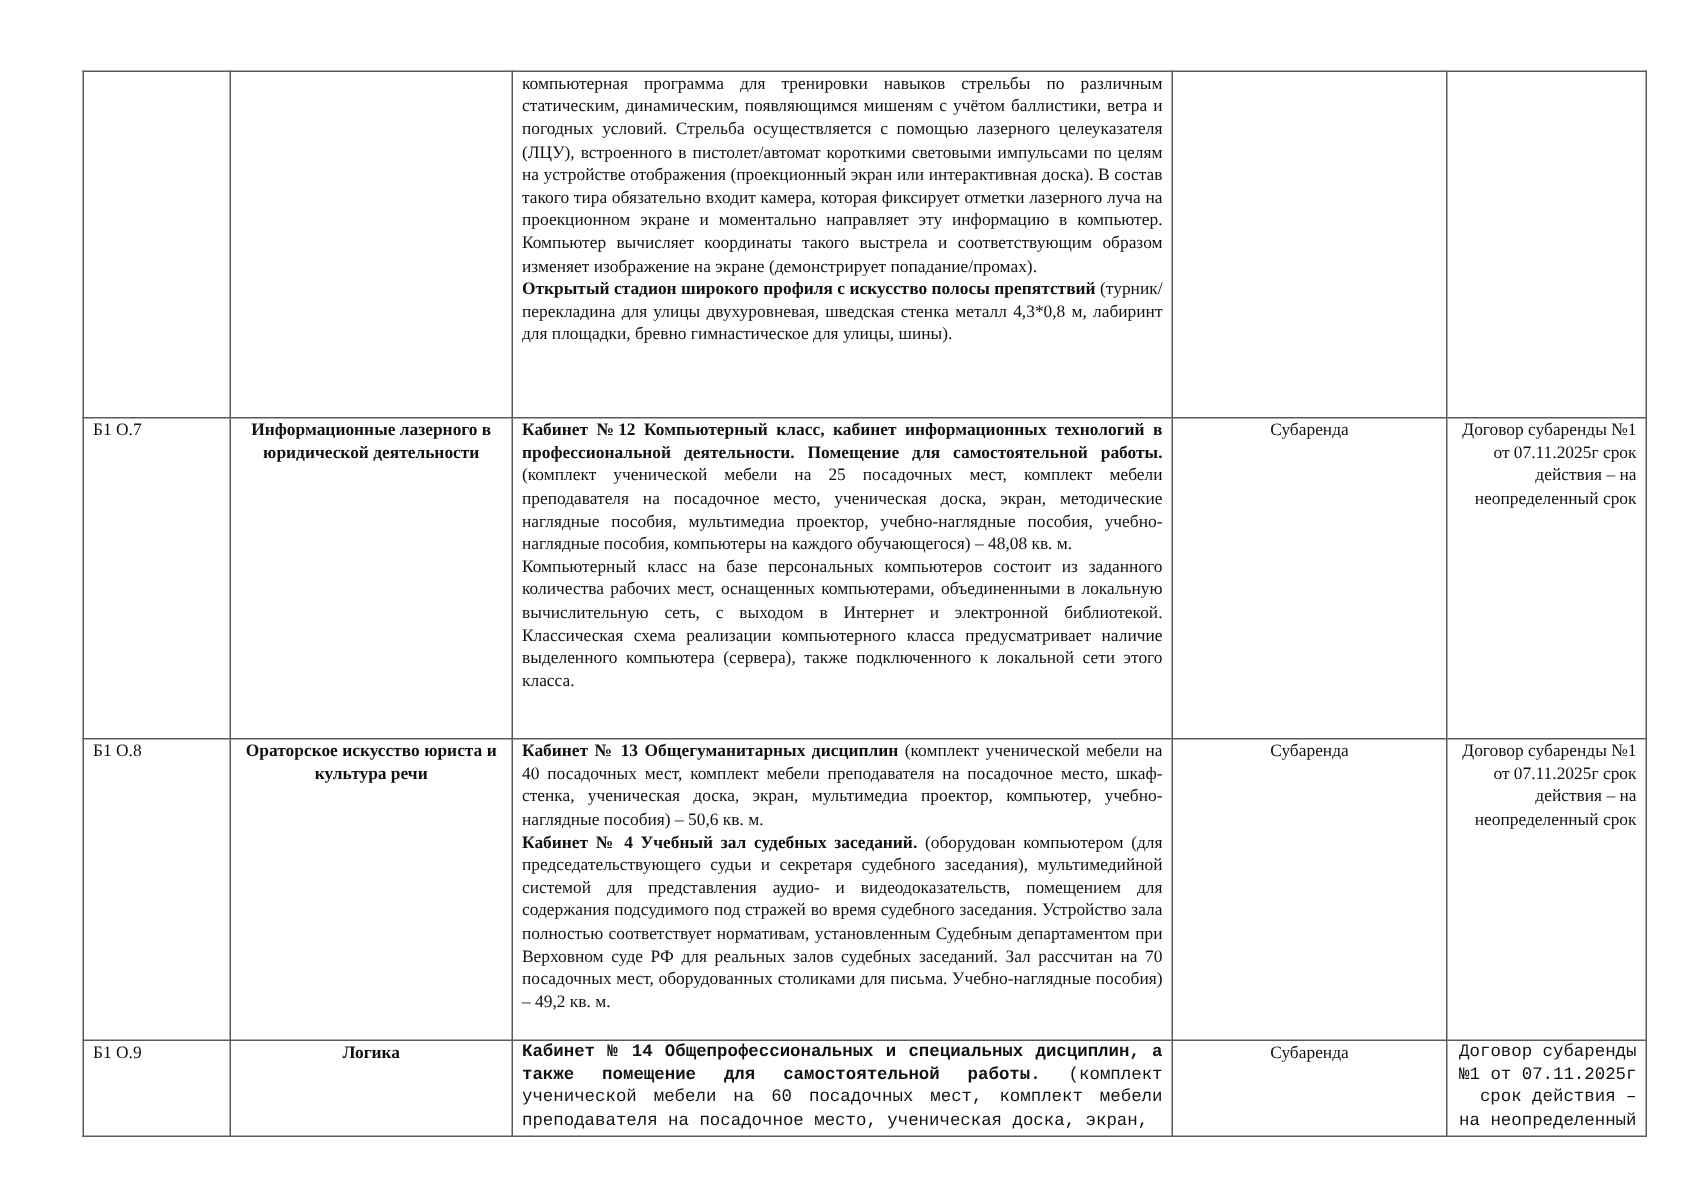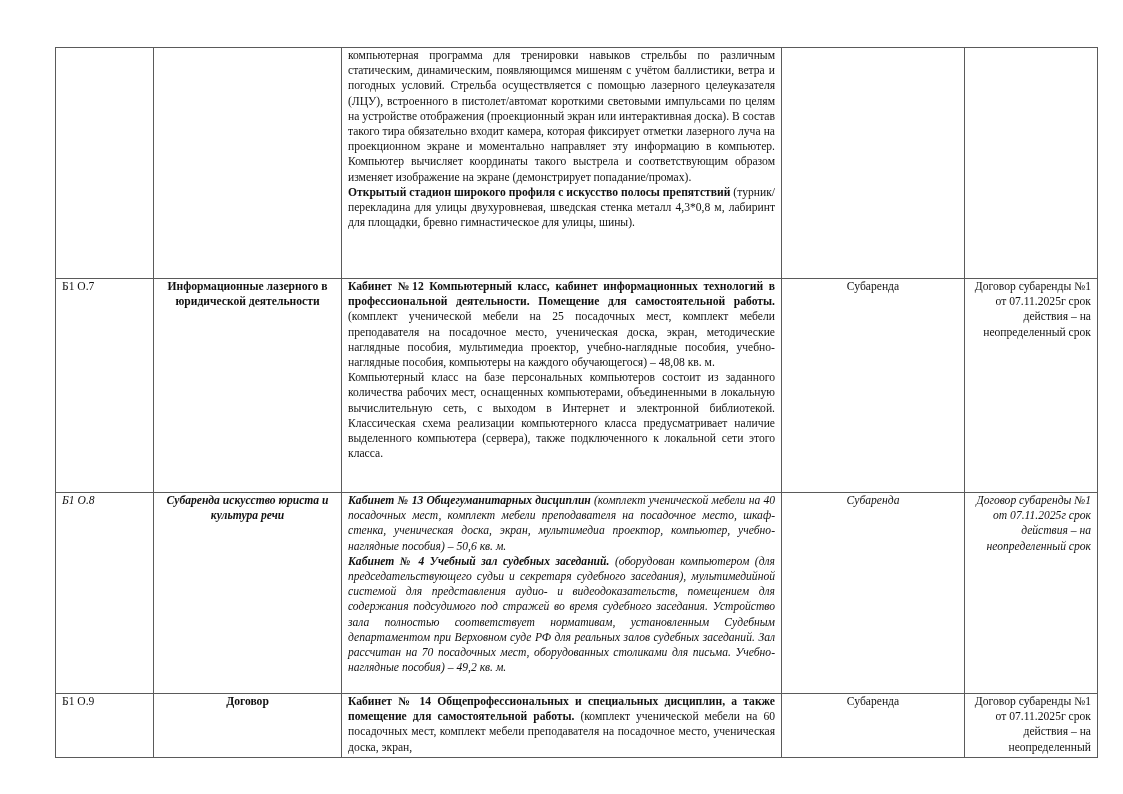--- a/index.html
+++ b/index.html
@@ -14,23 +14,23 @@
   col.c4 { width: 183px; } col.c5 { width: 133px; }
   td.code { padding-left: 6px; margin-left: 19px; }
   td.name { text-align: center; font-weight: bold; }
   td.desc { text-align: justify; padding-left: 8px; padding-right: 7px; }
   td.desc p { margin: 0; text-align: justify; text-align-last: left; }
   td.own { text-align: center; font-size: 14.5px; line-height: 18px; padding-top: 1px; }
   td.doc-ref { text-align: right; padding: 0 4px; }
   b { font-weight: bold; }
   tr.r0 td { height: 230px; }
   tr.r1 td { height: 213px; }
-  tr.r2 td { height: 200px; font-style: italic; }
+  tr.r2 td { height: 200px; }
   tr.r3 td { height: 63px; }
-  .clip { overflow: hidden; }
+  .clip { overflow: hidden; font-family: Liberation Mono, monospace; }
   tr.r3 td .clip { height: 63px; overflow: hidden; }
 </style>
 </head>
 <body>
 
 <table class="doc">
   <colgroup>
       <col class="c1">
       <col class="c2">
       <col class="c3">
@@ -53,31 +53,31 @@
       <td class="name">Информационные лазерного в юридической деятельности</td>
       <td class="desc">
         <p><b>Кабинет №12 Компьютерный класс, кабинет информационных технологий в профессиональной деятельности. Помещение для самостоятельной работы.</b><span> (комплект ученической мебели на 25 посадочных мест, комплект мебели преподавателя на посадочное место, ученическая доска, экран, методические наглядные пособия, мультимедиа проектор, учебно-наглядные пособия, учебно-наглядные пособия, компьютеры на каждого обучающегося) – 48,08 кв. м.</span></p>
         <p><b></b><span>Компьютерный класс на базе персональных компьютеров состоит из заданного количества рабочих мест, оснащенных компьютерами, объединенными в локальную вычислительную сеть, с выходом в Интернет и электронной библиотекой. Классическая схема реализации компьютерного класса предусматривает наличие выделенного компьютера (сервера), также подключенного к локальной сети этого класса.</span></p>
       </td>
       <td class="own">Субаренда</td>
       <td class="doc-ref">Договор субаренды №1 от 07.11.2025г срок действия – на неопределенный срок</td>
     </tr>
     <tr class="r2">
       <td class="code">Б1 О.8</td>
-      <td class="name">Субаренда искусство юриста и культура речи</td>
+      <td class="name">Ораторское искусство юриста и культура речи</td>
       <td class="desc">
         <p><b>Кабинет № 13 Общегуманитарных дисциплин</b><span> (комплект ученической мебели на 40 посадочных мест, комплект мебели преподавателя на посадочное место, шкаф-стенка, ученическая доска, экран, мультимедиа проектор, компьютер, учебно-наглядные пособия) – 50,6 кв. м.</span></p>
         <p><b>Кабинет № 4 Учебный зал судебных заседаний.</b><span> (оборудован компьютером (для председательствующего судьи и секретаря судебного заседания), мультимедийной системой для представления аудио- и видеодоказательств, помещением для содержания подсудимого под стражей во время судебного заседания. Устройство зала полностью соответствует нормативам, установленным Судебным департаментом при Верховном суде РФ для реальных залов судебных заседаний. Зал рассчитан на 70 посадочных мест, оборудованных столиками для письма. Учебно-наглядные пособия) – 49,2 кв. м.</span></p>
       </td>
       <td class="own">Субаренда</td>
       <td class="doc-ref">Договор субаренды №1 от 07.11.2025г срок действия – на неопределенный срок</td>
     </tr>
     <tr class="r3">
       <td class="code">Б1 О.9</td>
-      <td class="name">Договор</td>
+      <td class="name">Логика</td>
       <td class="desc">
         <div class="clip">
           <p><b>Кабинет № 14 Общепрофессиональных и специальных дисциплин, а также помещение для самостоятельной работы.</b><span> (комплект ученической мебели на 60 посадочных мест, комплект мебели преподавателя на посадочное место, ученическая доска, экран,</span></p>
         </div>
       </td>
       <td class="own">Субаренда</td>
       <td class="doc-ref">
           <div class="clip">Договор субаренды №1 от 07.11.2025г срок действия – на неопределенный</div>
         </td>
     </tr>

